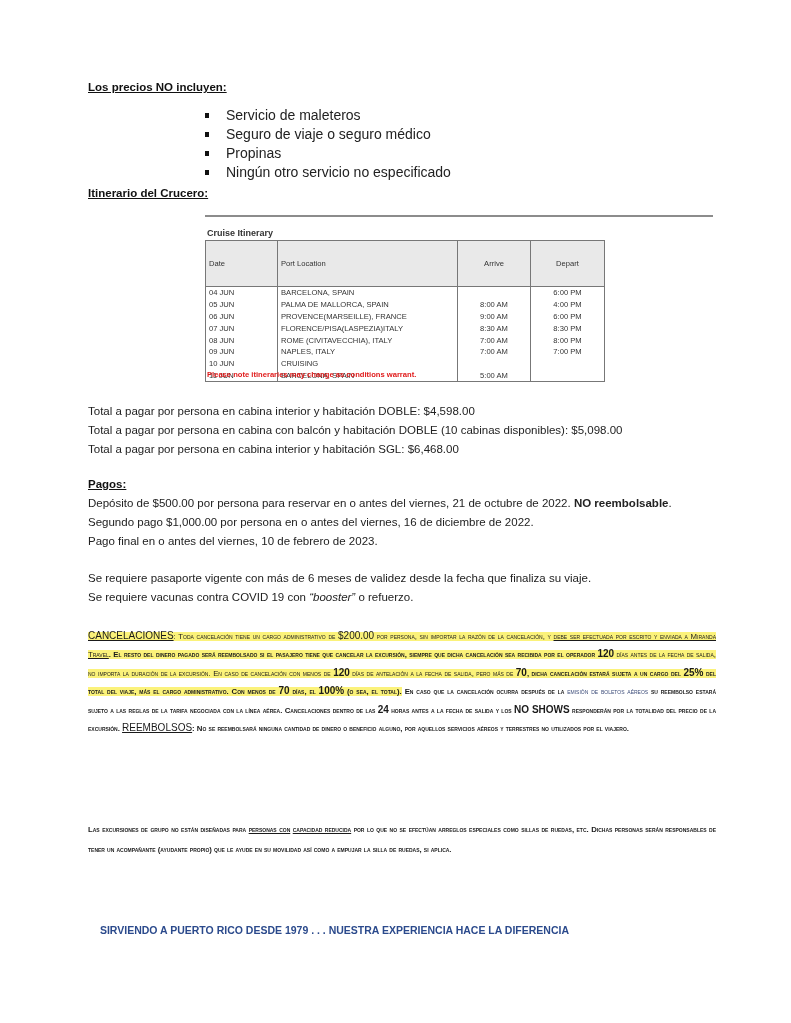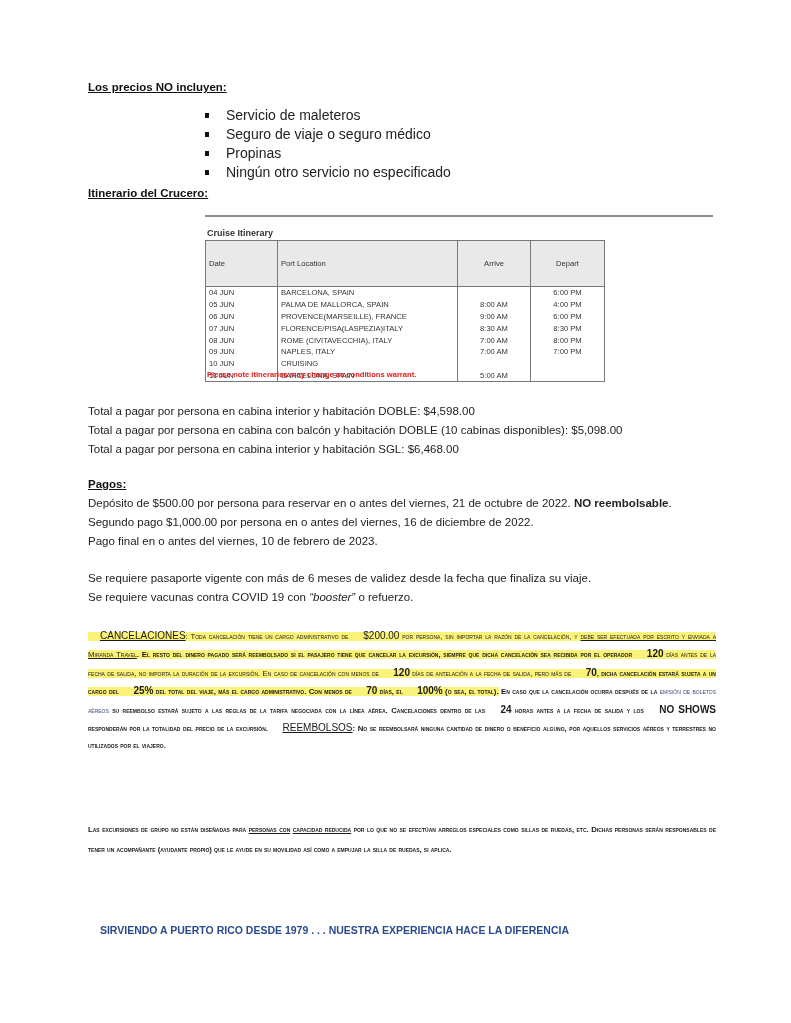--- a/index.html
+++ b/index.html
@@ -17,21 +17,21 @@
   table.itin th { background: #e9e9e9; font-weight: normal; border: 1px solid #777; height: 11px; padding: 17px 3px; text-align: left; }
   table.itin td { height: 11.8px; padding: 0 3px; border-left: 1px solid #777; border-right: 1px solid #777; }
   table.itin .c { text-align: center; }
   .itin-note { left: 207px; top: 370px; font-size: 7.6px; font-weight: bold; color: #e01a1a; }
   .line { font-size: 11.5px; color: #222; white-space: nowrap; }
   .canc { left: 88px; top: 627px; width: 628px; font-size: 7.8px; line-height: 17.4px; font-weight: bold;
           color: #1a1a1a; text-align: justify; font-variant: small-caps; }
   .canc .normal { font-weight: normal; }
   .hl { background: #fbf27a; }
   .u { text-decoration: underline; }
-  .big { font-size: 10px; padding-left: 12px; }
+  .big { font-size: 10px; }
   .blue { color: #3a4a78; font-weight: normal; }
   .exc { left: 88px; top: 820px; width: 628px; font-size: 7.8px; line-height: 20px; font-weight: bold;
          text-align: justify; font-variant: small-caps; color: #1a1a1a; }
   .footer { left: 0; width: 669px; top: 924px; text-align: center; font-size: 10.5px; font-weight: bold; color: #2b4a8c; }
 </style>
 </head>
 <body>
 
 <div class="abs h" style="left:88px; top:81px;">Los precios NO incluyen:</div>
 <ul class="abs bullets">

